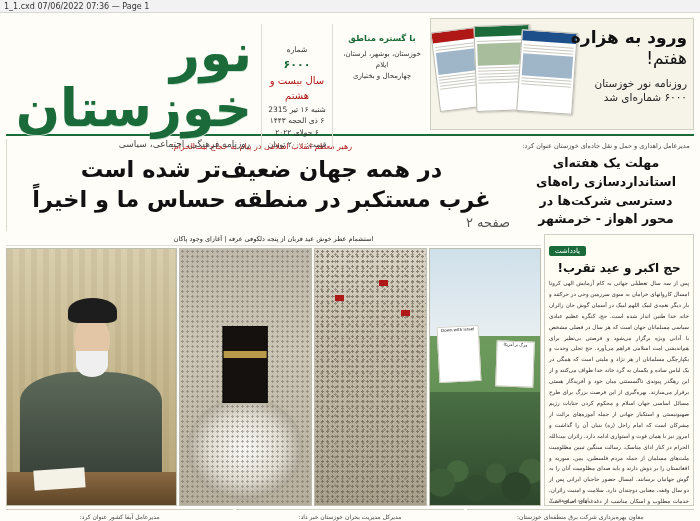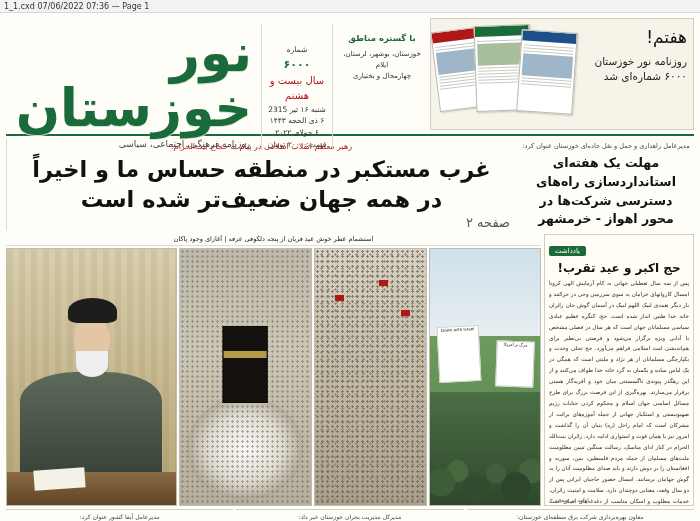--- a/index.html
+++ b/index.html
@@ -483,20 +483,21 @@
                 <div class="mp-line"></div>
                 <div class="mp-line"></div>
               <div class="mp-photo"></div>
               <div class="mp-line"></div>
                 <div class="mp-line"></div>
                 <div class="mp-line"></div>
             </div>
           </div>
         </div>
         <div class="promo-text">
+          <div class="promo-line1">ورود به هزاره</div>
           <div class="promo-line2">هفتم!</div>
           <div class="promo-line3" style="white-space:pre-line">روزنامه نور خوزستان
 ۶۰۰۰ شماره‌ای شد</div>
         </div>
       </div>
 
       <div class="masthead-coverage">
         <div class="cov-title">با گستره مناطق</div>
         <div style="white-space:pre-line">خوزستان، بوشهر، لرستان، ایلام
 چهارمحال و بختیاری</div>
@@ -520,22 +521,22 @@
     </div>
 
     <div class="headline-strip">
       <div class="hl-side">
         <div class="hl-side-kicker">مدیرعامل راهداری و حمل و نقل جاده‌ای خوزستان عنوان کرد:</div>
         <div class="hl-side-title">مهلت یک هفته‌ای استانداردسازی راه‌های دسترسی شرکت‌ها در محور اهواز - خرمشهر</div>
         <div class="hl-side-page">صفحه ۴</div>
       </div>
       <div class="hl-main">
         <div class="hl-kicker">رهبر معظم انقلاب اسلامی در پیام به حجاج بیت‌الحرام:</div>
+        <div class="hl-title">در همه جهان ضعیف‌تر شده است</div>
         <div class="hl-title">غرب مستکبر در منطقه حساس ما و اخیراً</div>
-        <div class="hl-title">در همه جهان ضعیف‌تر شده است</div>
         <div class="hl-page">صفحه ۲</div>
       </div>
     </div>
 
     <div class="body-area">
 
       <div class="editorial">
         <div class="ed-tag-wrap">
           <span class="ed-tag">یادداشت</span>
         </div>

